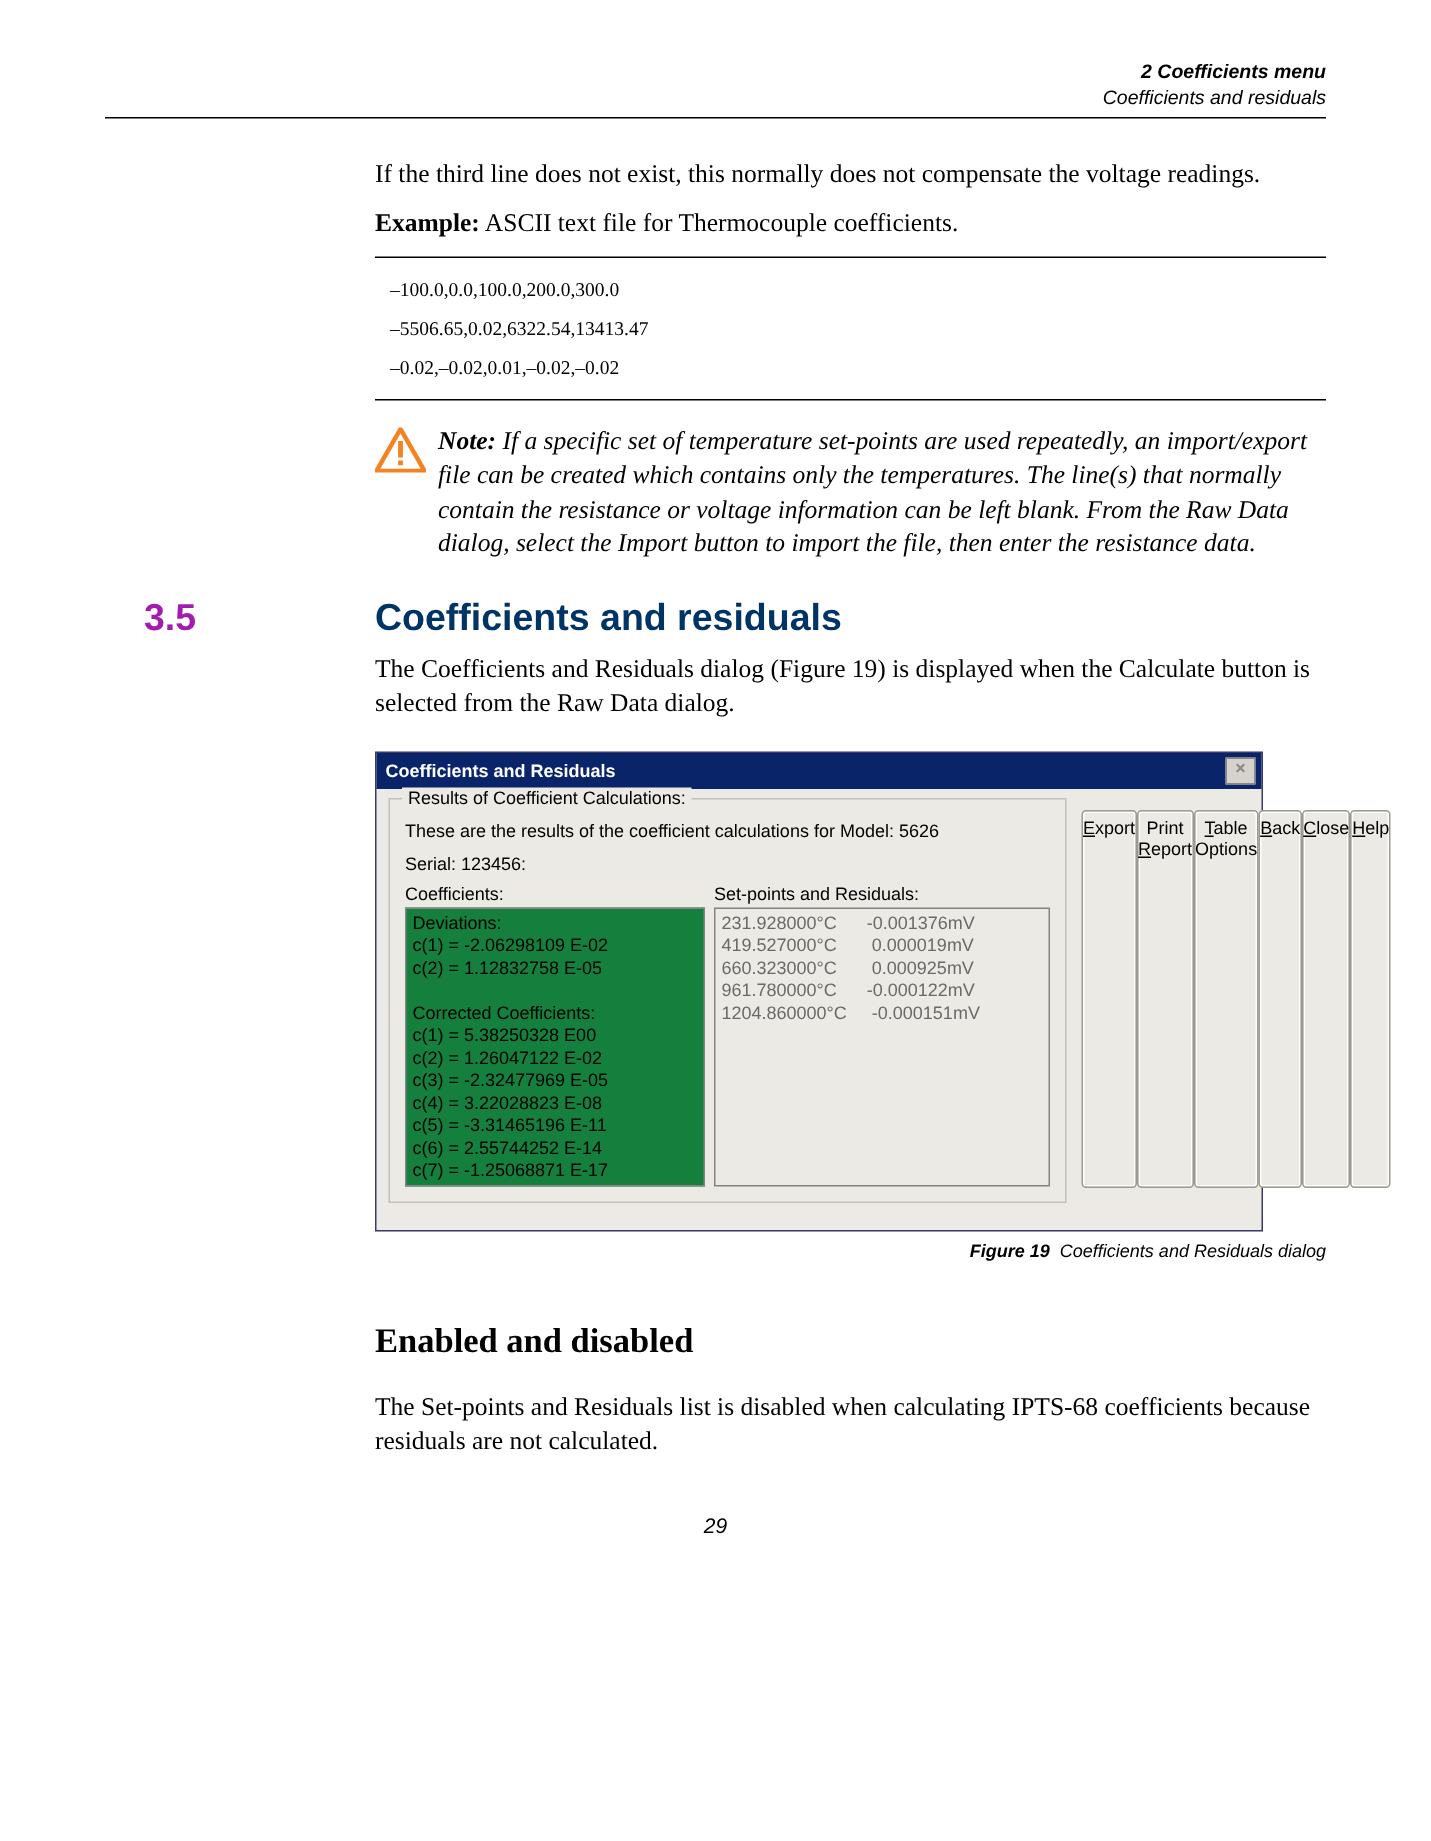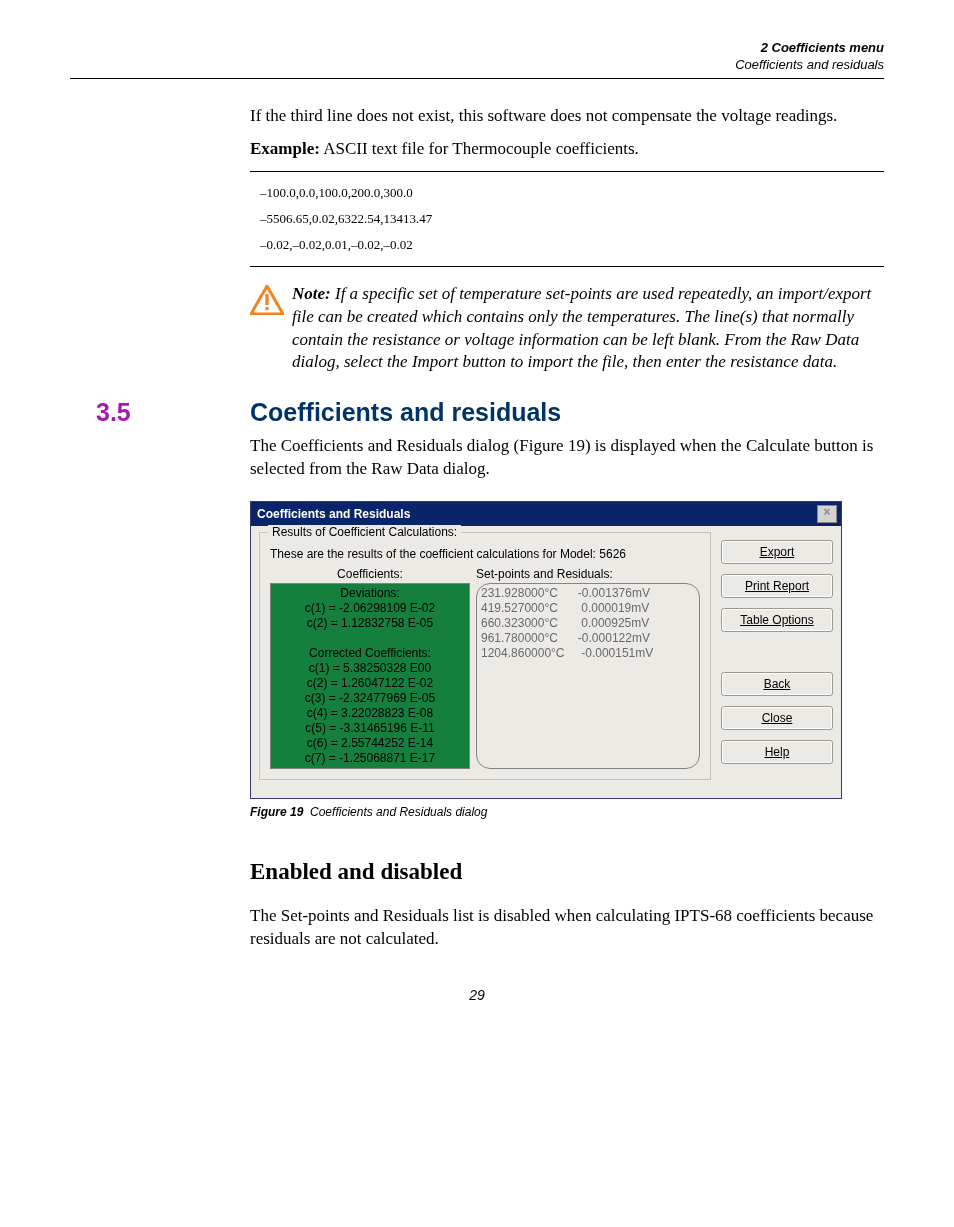--- a/index.html
+++ b/index.html
@@ -146,60 +146,58 @@
   .dlg-msg {
     margin: 8px 0 4px 0;
   }
   .cols {
     display: flex;
     margin-top: 6px;
   }
   .col-lbl {
     margin-bottom: 2px;
   }
-  .col-left { width: 200px; margin-right: 6px; text-align: center; }
+  .col-left { width: 200px; margin-right: 6px; }
   .col-right { flex: 1 1 auto; }
   .listbox {
     height: 180px;
     border: 1px solid #848484;
     background: #15803d;
     padding: 2px 4px;
     font-size: 12px;
     line-height: 1.25;
     white-space: pre;
     overflow: hidden;
   }
   .grey-list {
     background: #eceae5;
     color: #6a6a6a;
-    border-radius: 14px;
   }
   .dlg-right {
     width: 112px;
     display: flex;
-    flex-direction: column;
     padding-top: 8px;
-    text-decoration: underline;
   }
   .dlg-btn {
     border: 1px solid #9e9a8f;
     background: #eceae5;
     border-radius: 3px;
     font-size: 12px;
     text-align: center;
     padding: 4px 0;
     margin-bottom: 10px;
     box-shadow: inset 0 0 0 1px #fff;
   }
   .spacer { height: 30px; }
 
   .fig-caption {
     font-family: Arial, Helvetica, sans-serif;
     font-size: 12px;
     margin: 6px 0 40px 0;
+    text-align: right;
   }
   .fig-caption b { font-weight: bold; font-style: italic; }
   .fig-caption span.cap { font-style: italic; }
 
   .sub-h {
     font-weight: bold;
     font-size: 23px;
     margin: 0 0 20px 0;
   }
   .page-num {
@@ -216,21 +214,21 @@
 
 <div class="page">
 
   <div class="header-block">
     <div class="header-title">2  Coefficients menu</div>
     <div class="header-sub">Coefficients and residuals</div>
   </div>
   <hr class="hr">
 
   <div class="body-col">
-    <p class="body-p">If the third line does not exist, this software does not compensate the voltage readings.</p>
+    <p class="body-p">If the third line does not exist, this normally does not compensate the voltage readings.</p>
     <p class="body-p">
       <b>Example:</b><span> ASCII text file for Thermocouple coefficients.</span>
     </p>
 
     <div class="code-block">
       <div>–100.0,0.0,100.0,200.0,300.0</div>
       <div>–5506.65,0.02,6322.54,13413.47</div>
       <div>–0.02,–0.02,0.01,–0.02,–0.02</div>
     </div>
 
@@ -257,20 +255,21 @@
     <div class="dialog-wrap">
       <div class="dialog">
         <div class="dlg-title">
           <span>Coefficients and Residuals</span>
           <div class="dlg-close">×</div>
         </div>
         <div class="dlg-body">
           <div class="dlg-left">
             <div class="fieldset-title">Results of Coefficient Calculations:</div>
             <div class="dlg-msg">These are the results of the coefficient calculations for Model: 5626</div>
+            <div class="dlg-msg">Serial: 123456:</div>
             <div class="cols">
               <div class="col-left">
                 <div class="col-lbl">Coefficients:</div>
                 <div class="listbox">Deviations:
 c(1) = -2.06298109 E-02
 c(2) = 1.12832758 E-05
 
 Corrected Coefficients:
 c(1) = 5.38250328 E00
 c(2) = 1.26047122 E-02

